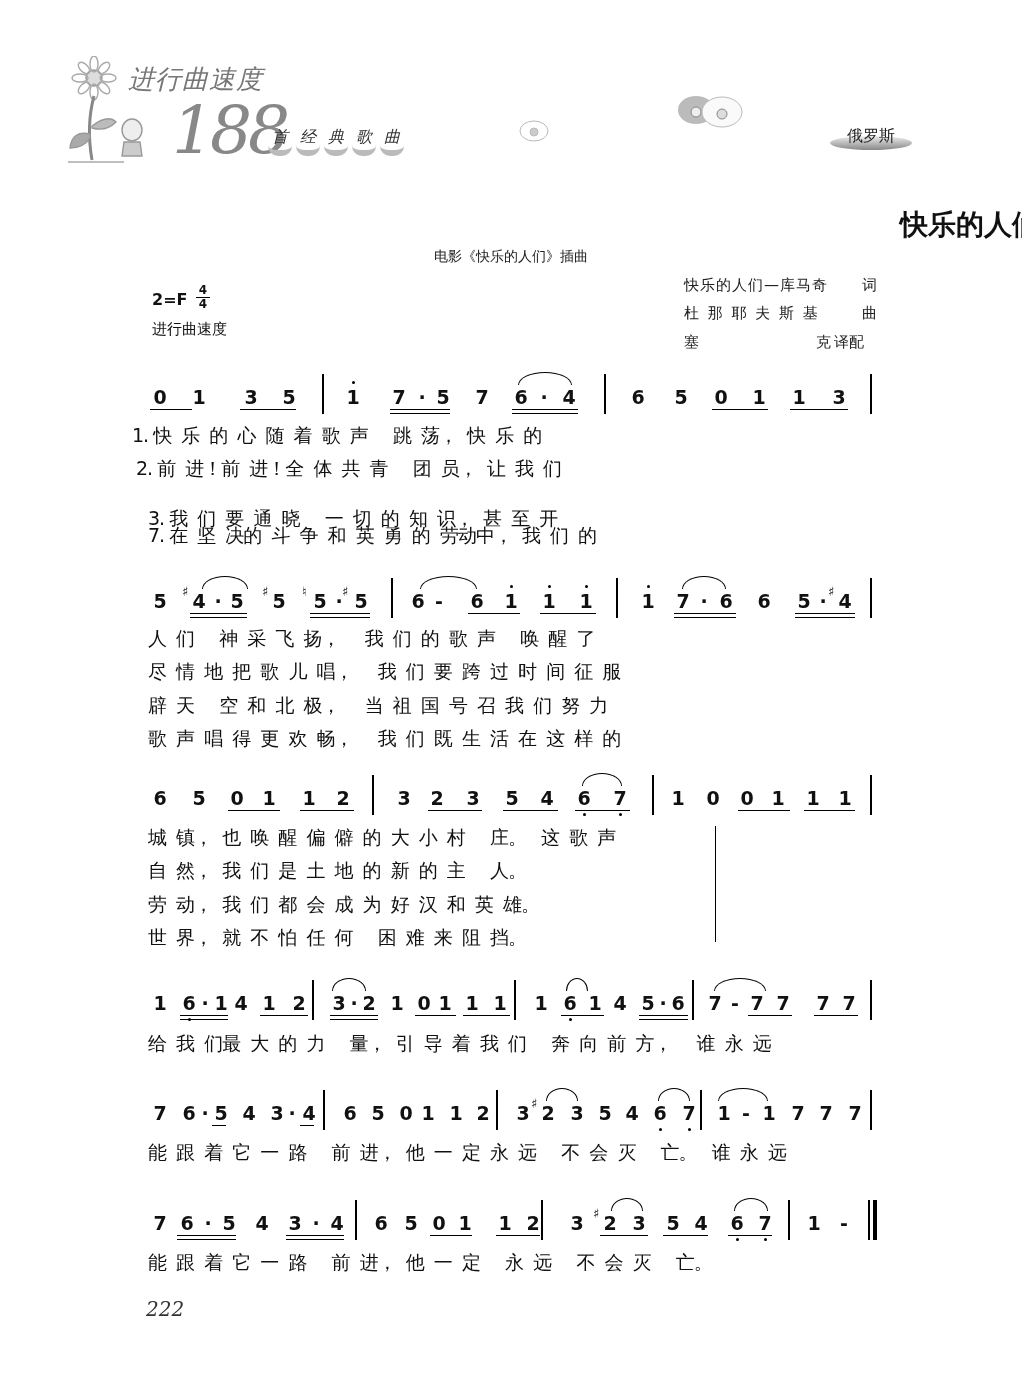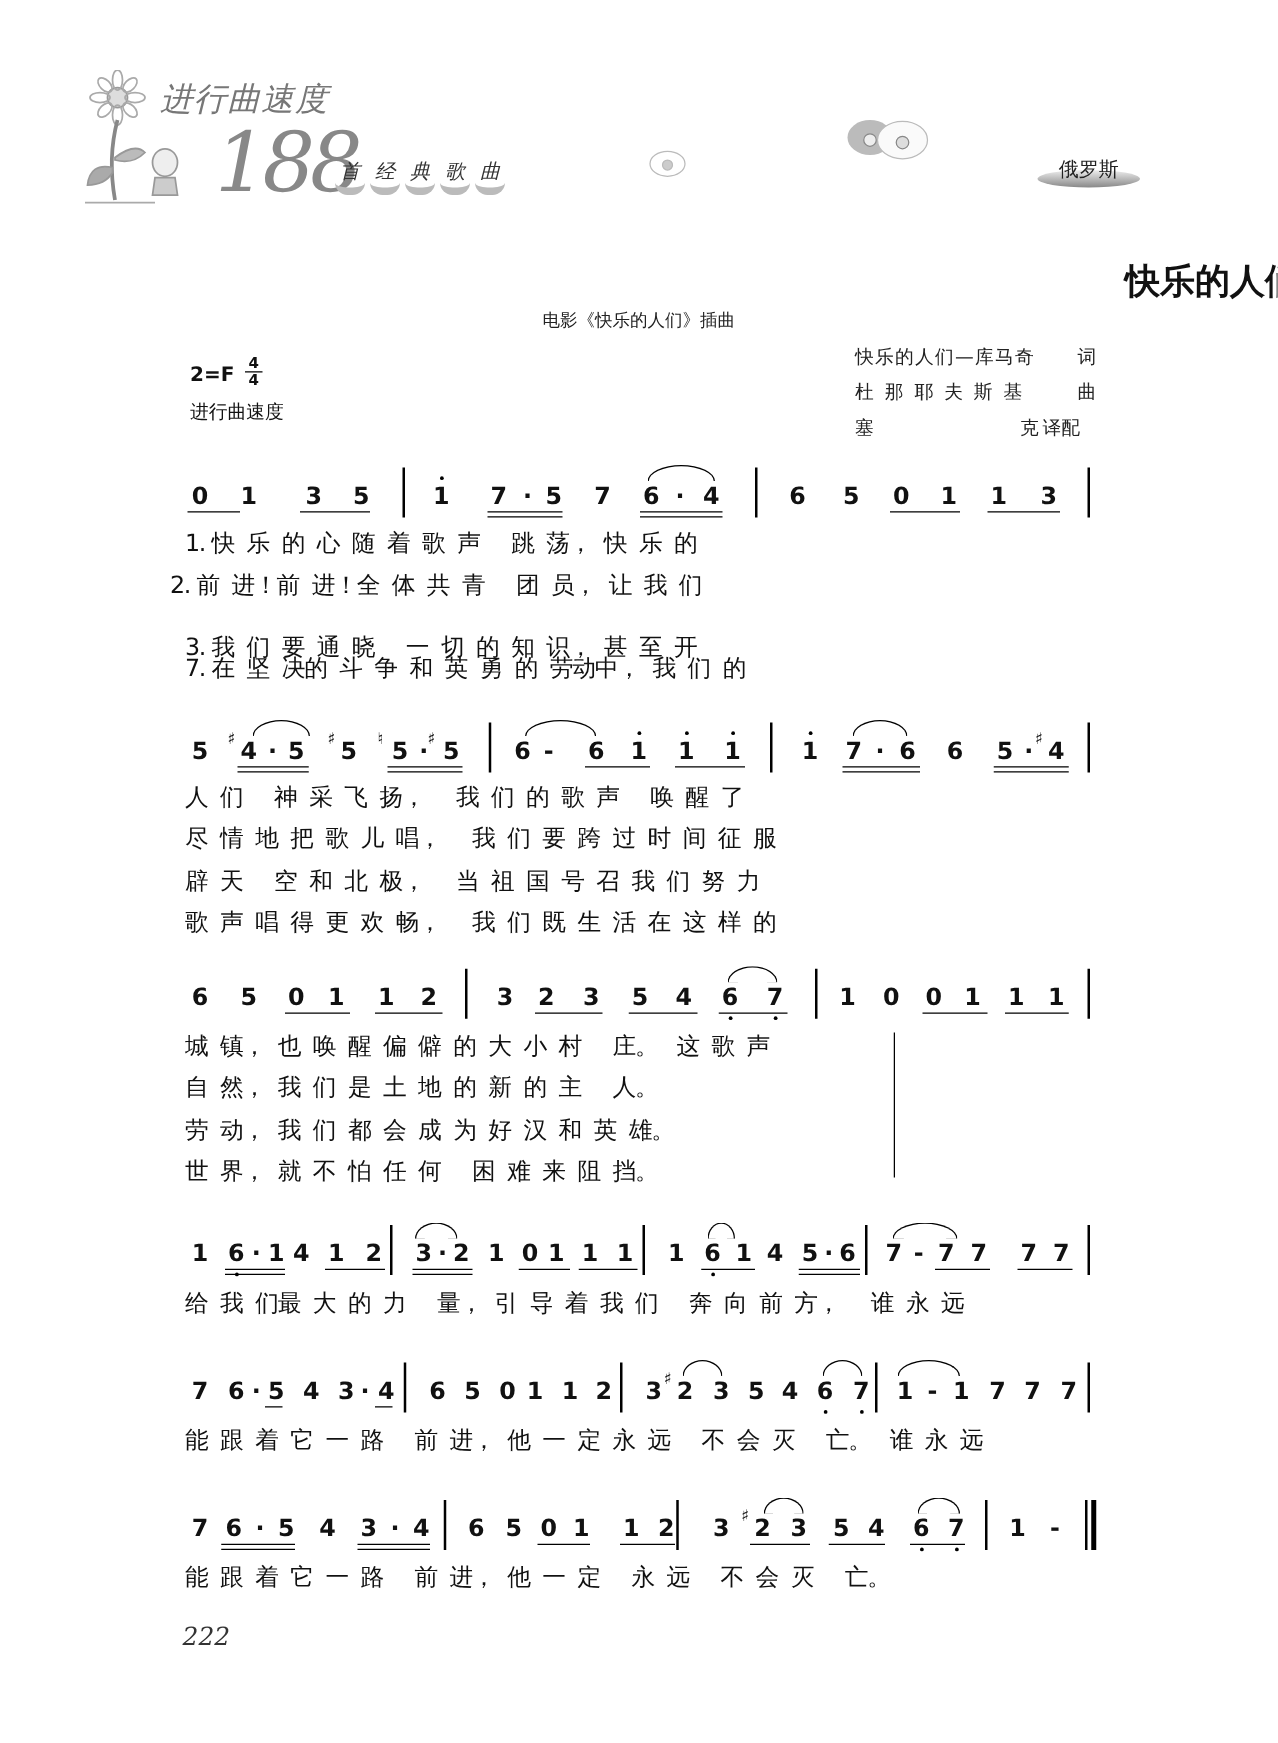--- a/index.html
+++ b/index.html
@@ -122,21 +122,21 @@
     <div class="ul" style="left: 390px; width: 60px; top: 409px;"></div>
     <div class="ul" style="left: 390px; width: 60px; top: 413px;"></div>
     <div class="ul" style="left: 512px; width: 66px; top: 409px;"></div>
     <div class="ul" style="left: 512px; width: 66px; top: 413px;"></div>
     <div class="ul" style="left: 712px; width: 56px; top: 409px;"></div>
     <div class="ul" style="left: 790px; width: 58px; top: 409px;"></div>
     <div class="bl" style="left: 322px; top: 374px; height: 40px;"></div>
     <div class="bl" style="left: 604px; top: 374px; height: 40px;"></div>
     <div class="bl" style="left: 870px; top: 374px; height: 40px;"></div>
     <div class="slur" style="left: 518px; width: 52px; top: 372px;"></div>
-    <div class="ly" style="left: 148px; top: 424px; letter-spacing: -1px;">1. 快  乐  的  心  随  着  歌  声     跳  荡，  快  乐  的</div>
+    <div class="ly" style="left: 132px; top: 424px; letter-spacing: -1px;">1. 快  乐  的  心  随  着  歌  声     跳  荡，  快  乐  的</div>
     <div class="ly" style="left: 136px; top: 457px; letter-spacing: -1px;">2. 前  进！前  进！全  体  共  青     团  员，  让  我  们</div>
     <div class="ly" style="left: 148px; top: 507px; letter-spacing: -1px;">3. 我  们  要  通  晓     一  切  的  知  识，  甚  至  开</div>
     <div class="ly" style="left: 148px; top: 524px; letter-spacing: -1px;">7. 在  坚  决的  斗  争  和  英  勇  的  劳动中，  我  们  的</div>
     <div class="n" style="left: 153px; top: 590px;">5</div>
     <div class="n" style="left: 192px; top: 590px;">4</div>
     <div class="n" style="left: 211px; top: 590px;">·</div>
     <div class="n" style="left: 230px; top: 590px;">5</div>
     <div class="n" style="left: 272px; top: 590px;">5</div>
     <div class="n" style="left: 313px; top: 590px;">5</div>
     <div class="n" style="left: 332px; top: 590px;">·</div>

